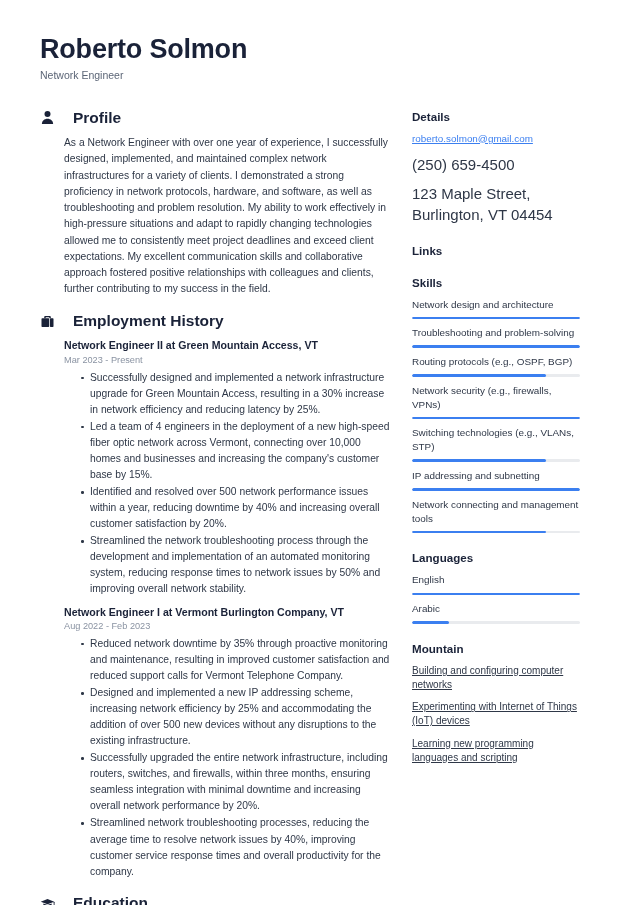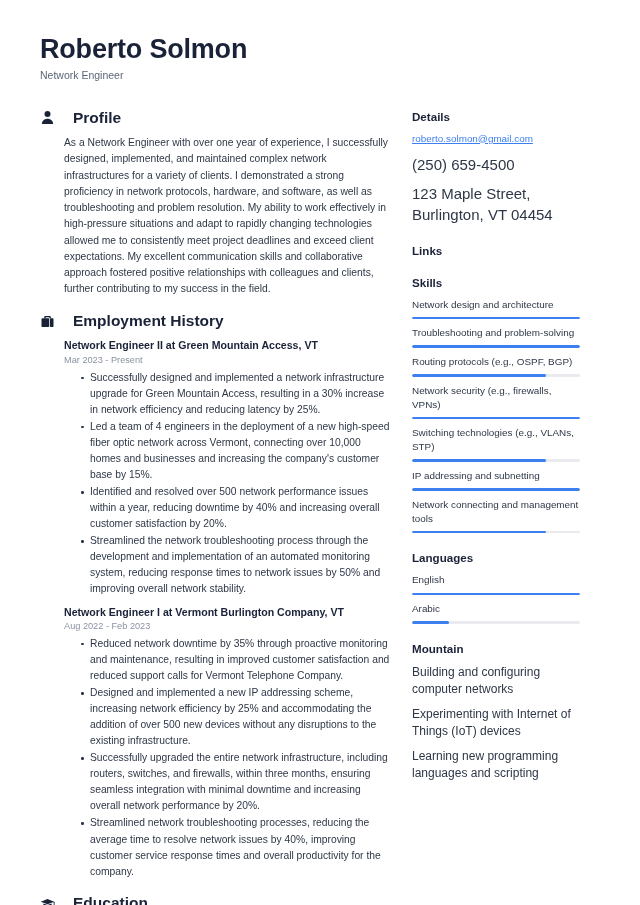--- a/index.html
+++ b/index.html
@@ -167,24 +167,25 @@
     border-radius: 2px;
     overflow: hidden;
   }
   .meter-fill {
     height: 100%;
     background: #3b7ff0;
     border-radius: 2px;
   }
 
   .hobby-item {
-    font-size: 12px;
+    font-size: 10px;
     line-height: 1.42;
     color: #2e3747;
     margin-bottom: 8px;
+    text-decoration: underline;
   }
 </style>
 </head>
 <body>
 
 <div class="page">
 
   <div class="header">
     <div class="name">Roberto Solmon</div>
     <div class="job-title">Network Engineer</div>

